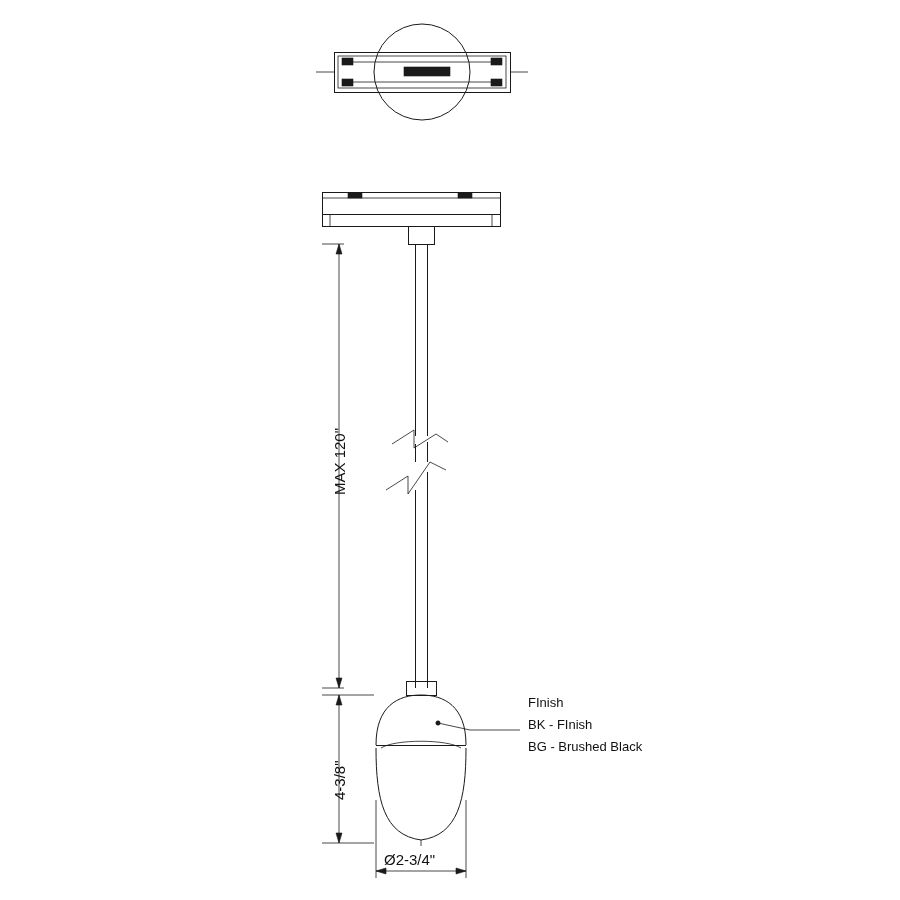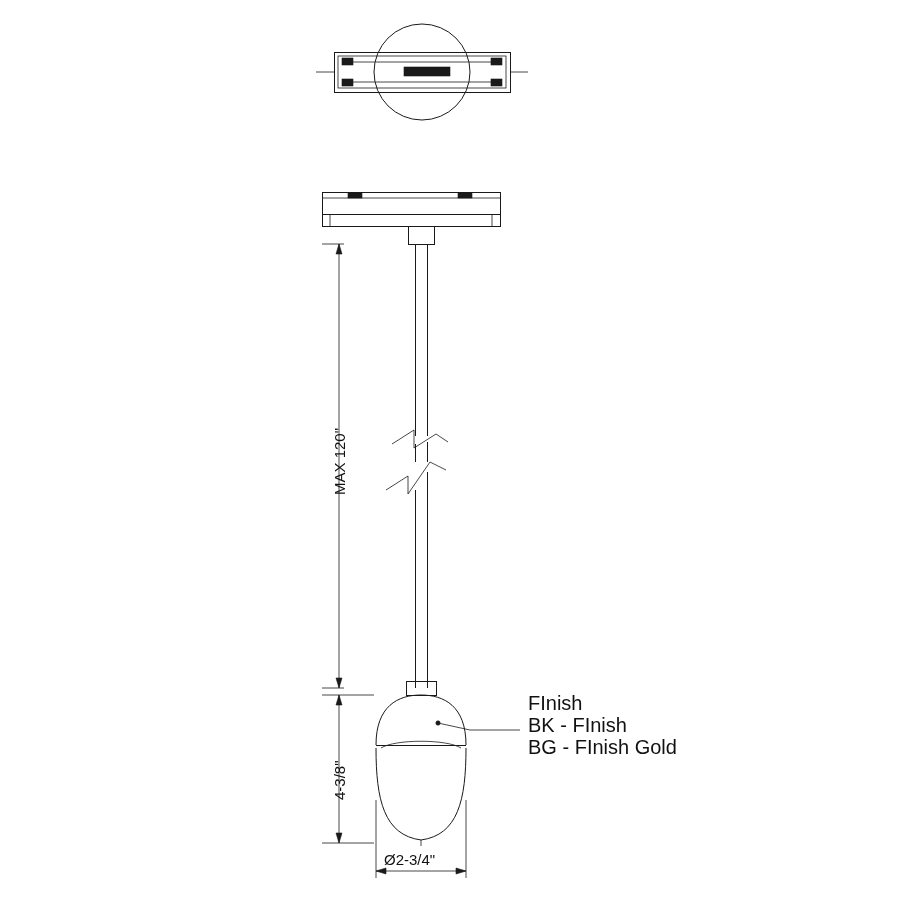--- a/index.html
+++ b/index.html
@@ -49,21 +49,21 @@
   .dim {
     stroke: #1a1a1a;
     stroke-width: 0.8;
     fill: none;
   }
   .label-block {
     position: absolute;
     left: 528px;
     top: 692px;
     line-height: 22px;
-    font-size: 20px;
+    font-size: 13px;
     color: #111111;
     white-space: nowrap;
   }
   .label-block div {
     height: 22px;
   }
   .vert-label {
     position: absolute;
     transform-origin: left top;
     font-size: 15px;
@@ -190,16 +190,16 @@
 
   <div class="vert-label" id="max-label">MAX 120"</div>
 
   <div class="vert-label" id="height-label">4-3/8"</div>
 
   <div id="dia-label">Ø2-3/4"</div>
 
   <div class="label-block">
     <div>FInish</div>
     <div>BK - FInish</div>
-    <div>BG - FInish Gold</div>
+    <div>BG - Brushed Black</div>
   </div>
 
 </div>
 
 </body></html>

